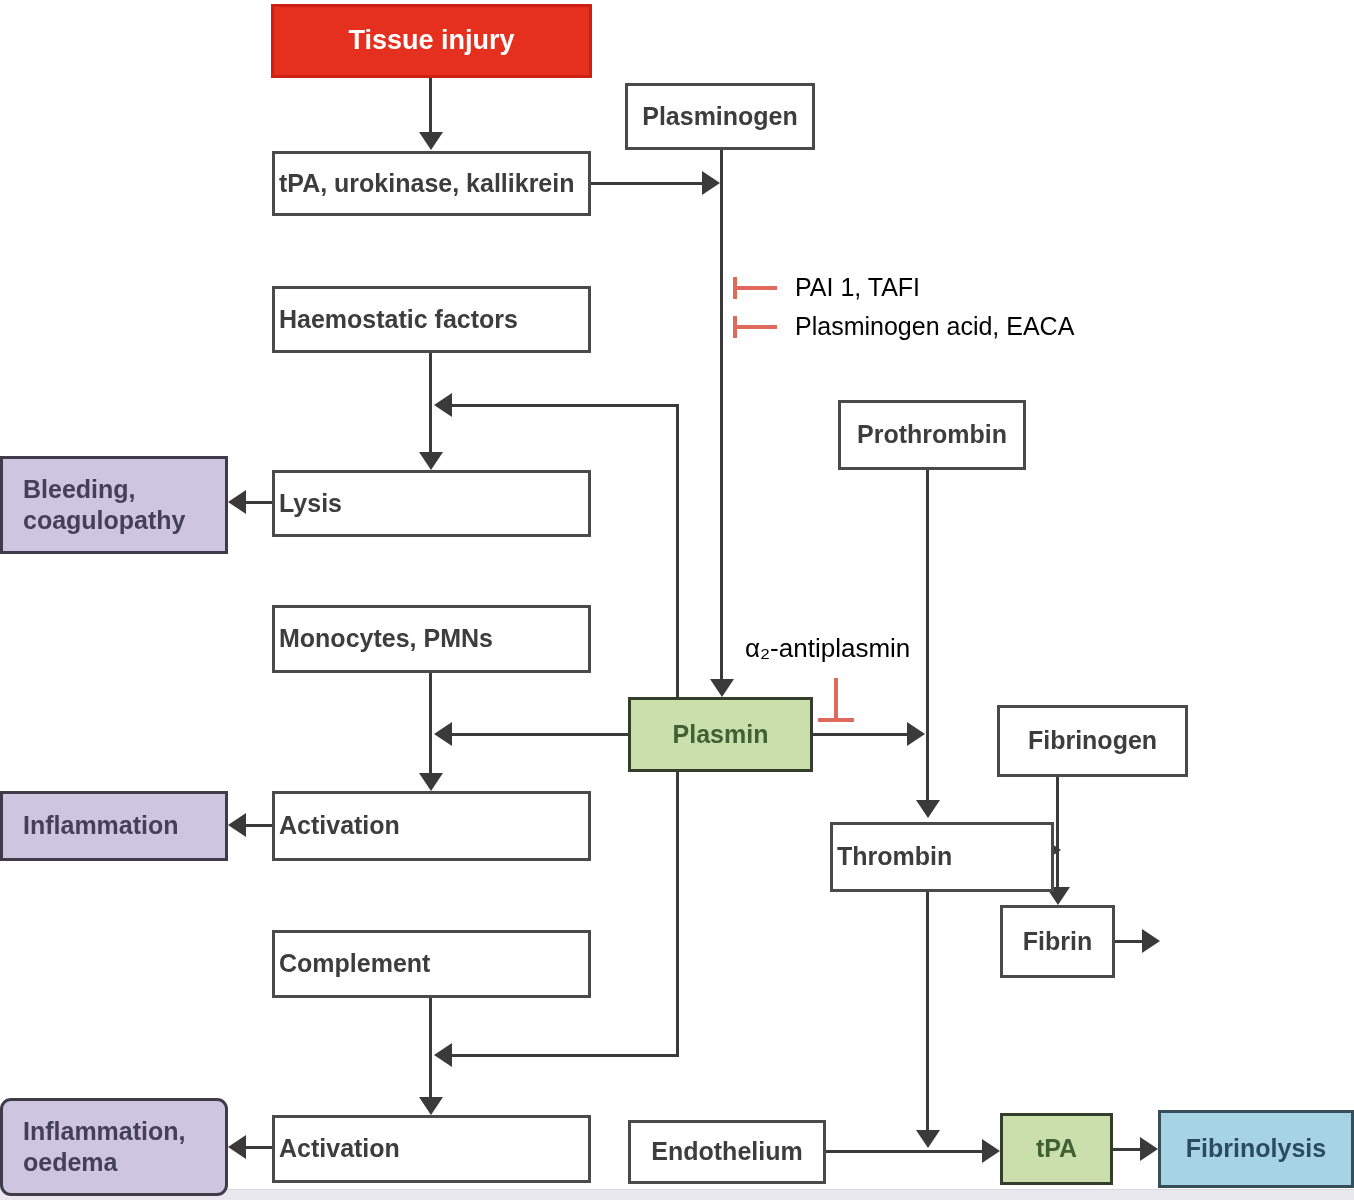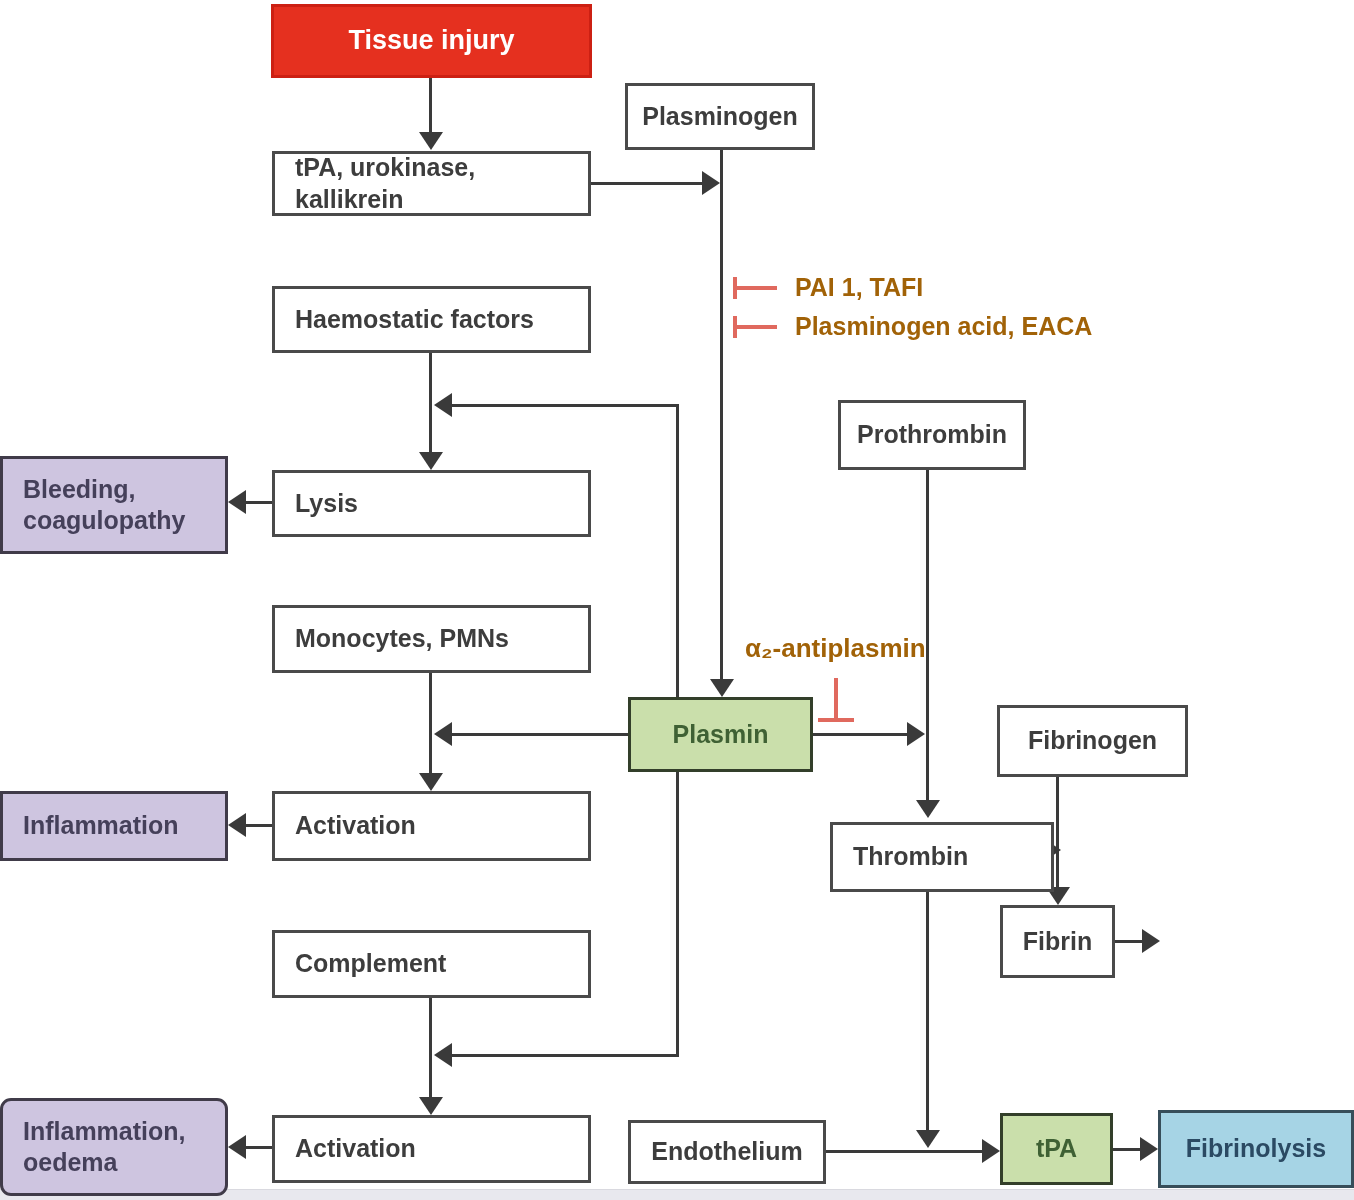--- a/index.html
+++ b/index.html
@@ -18,37 +18,37 @@
     color:#3d3d3d;
     font-size:25px;
     font-weight:700;
     display:flex;
     align-items:center;
     justify-content:center;
     text-align:center;
     white-space:pre-line;
     line-height:1.25;
   }
-  .node.align-left{justify-content:flex-start;text-align:left;padding-left:20px;padding-right:8px;}
+  .node.align-left{justify-content:flex-start;text-align:left;padding-left:4px;padding-right:8px;}
   .node.red{background:#e5301f;border-color:#cc2013;color:#ffffff;font-size:27px;}
   .node.purple{background:#cec5e0;border-color:#403b49;color:#45405a;justify-content:flex-start;text-align:left;padding-left:20px;}
   .node.green{background:#cadfab;border-color:#333f2a;color:#3f6134;}
   .node.blue{background:#a6d4e5;border-color:#374e5a;color:#2b4a63;}
   .h-line,.v-line{position:absolute;background:#3a3a3a;}
   .h-line{height:3px;}
   .v-line{width:3px;}
   .arrow{position:absolute;width:0;height:0;}
   .arrow.down{border-left:12px solid transparent;border-right:12px solid transparent;border-top:18px solid #3a3a3a;}
   .arrow.right{border-top:12px solid transparent;border-bottom:12px solid transparent;border-left:18px solid #3a3a3a;}
   .arrow.left{border-top:12px solid transparent;border-bottom:12px solid transparent;border-right:18px solid #3a3a3a;}
   .inh-h{position:absolute;height:4px;background:#e0695e;}
   .inh-v{position:absolute;width:4px;background:#e0695e;}
   .lbl{
     position:absolute;
-    font-size:25px;font-weight:700;color:#a16207;
+    font-size:25px;font-weight:400;color:#000000;
     white-space:nowrap;line-height:1.1;
   }
   .footer-strip{position:absolute;left:0;top:1189px;width:1354px;height:11px;background:#e8e8ee;border-top:1px solid #d9d9df;}
 </style>
 </head>
 <body>
 
 <div id="stage">
 
   <div class="footer-strip"></div>

